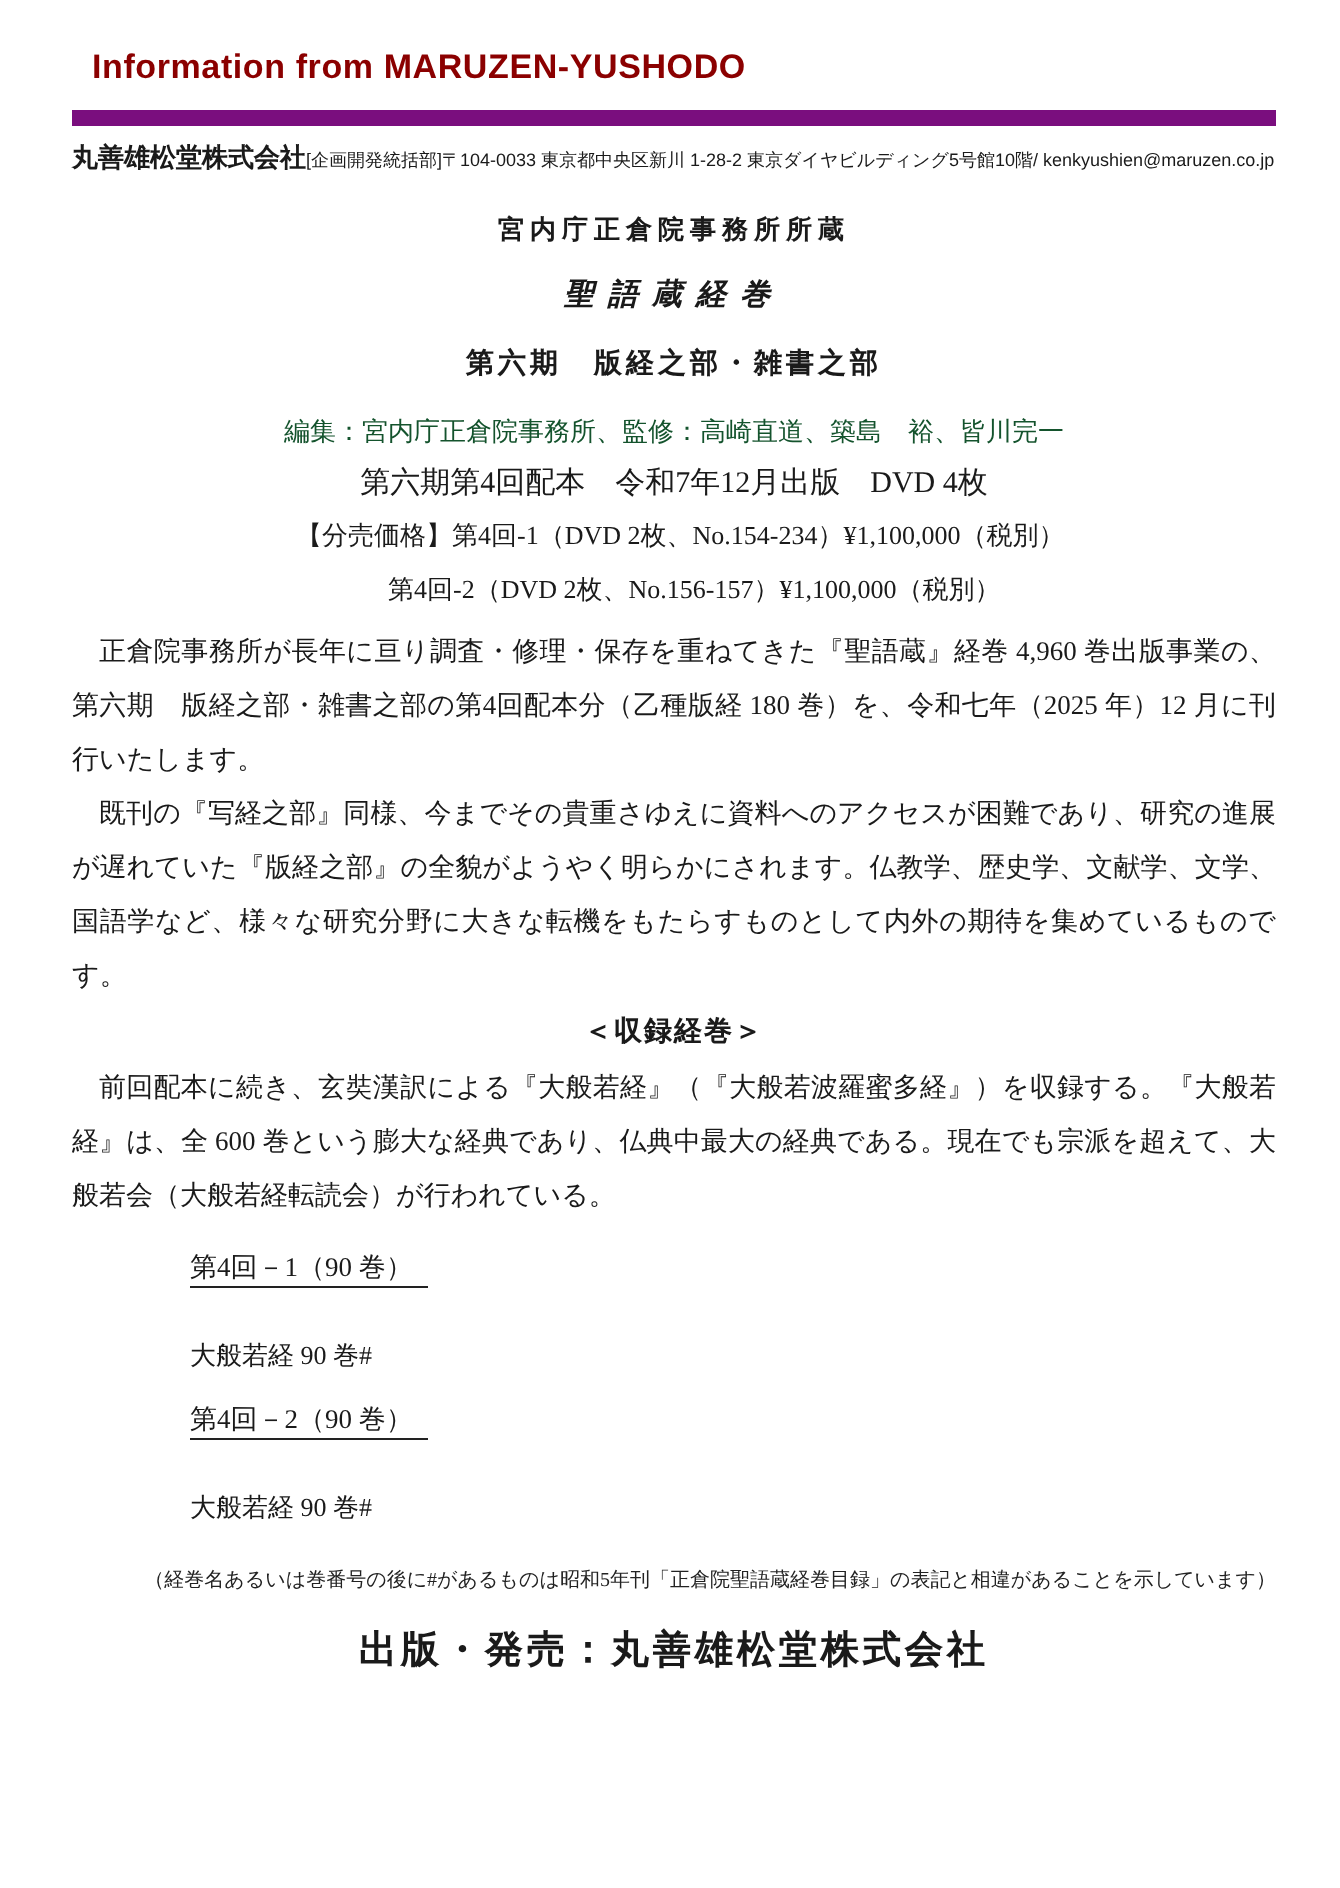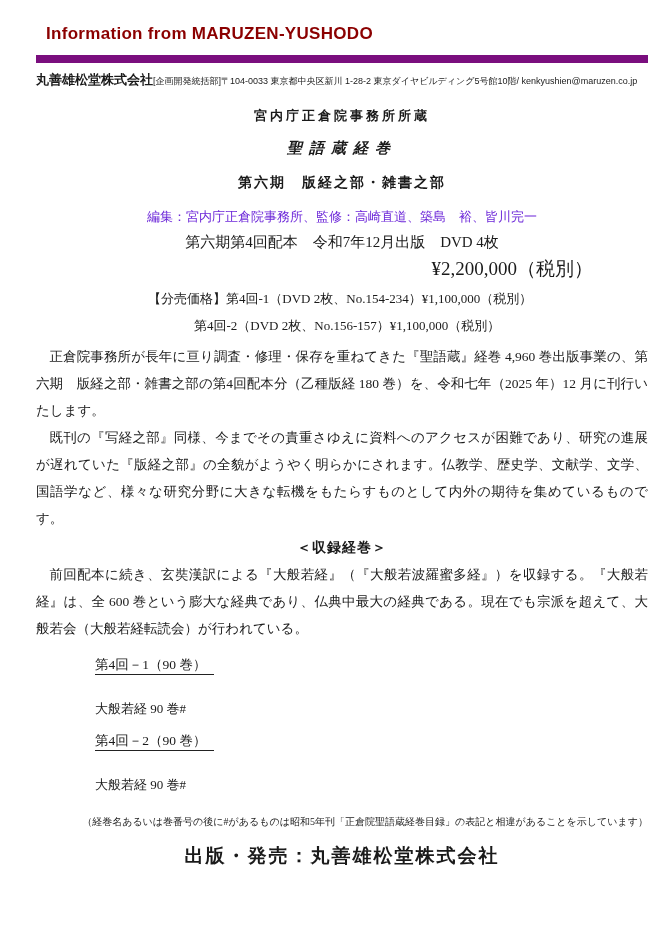--- a/index.html
+++ b/index.html
@@ -1,35 +1,35 @@
 <!DOCTYPE html>
 <html><head>
 <meta charset="utf-8">
 <style>
   html,body { margin:0; padding:0; background:#f5f5f5; }
   .page {
     width:670px; height:944px; margin:0 auto; background:#ffffff;
     font-family:"Liberation Serif","DejaVu Serif",serif; color:#1a1a1a;
-    box-sizing:border-box; padding:24px 22px 0 36px; position:relative; overflow:hidden;
+    box-sizing:border-box; padding:24px 32px 0 36px; position:relative; overflow:hidden;
   }
   .banner {
     font-family:"Liberation Sans","DejaVu Sans",sans-serif;
     font-size:17px; font-weight:bold; color:#8b0000; margin-left:10px; letter-spacing:0.3px;
   }
   .bar { height:8px; background:#7a0e7e; margin-top:11px; }
   .company {
     margin-top:7px; white-space:nowrap;
     font-family:"Liberation Sans","DejaVu Sans",sans-serif;
   }
   .company-name { font-size:13px; font-weight:bold; }
   .company-detail { font-size:9px; }
   .owner { margin-top:18px; text-align:center; font-size:13px; font-weight:bold; letter-spacing:3px; }
   .main-title { margin:14px 0 0; text-align:center; font-size:15px; font-weight:bold; letter-spacing:7px;font-style:italic; }
   .sub-title { margin:16px 0 0; text-align:center; font-size:14px; font-weight:bold; letter-spacing:2px; }
-  .editors { margin-top:16px; text-align:center; font-size:13px; color:#6d28d9; }
+  .editors { margin-top:16px; text-align:center; font-size:13px; color:#14532d; }
   .release { margin-top:7px; text-align:center; font-size:15px; font-weight:normal; }
   .price { margin-top:4px; text-align:right; padding-right:55px; font-size:19px; }
   .split { font-size:13px; }
   .split1 { margin:8px 0 0 112px; }
   .split2 { margin:9px 0 0 158px; }
   .body-para { margin:0; text-align:justify; text-indent:1em; font-size:13.5px; line-height:27px; }
   .body-para.first { margin-top:8px; }
   .section-heading { text-align:center; font-size:14px; font-weight:bold; line-height:27px; margin-top:2px; letter-spacing:1px; }
   .list-heading { margin:14px 0 0 59px; font-size:13.5px; }
   .underline { border-bottom:1px solid #222; padding:0 8px 2px 0; }
@@ -53,21 +53,20 @@
   <div class="owner">宮内庁正倉院事務所所蔵</div>
 
   <div class="main-title">聖語蔵経巻</div>
 
   <div class="sub-title">第六期　版経之部・雑書之部</div>
 
   <div class="editors">編集：宮内庁正倉院事務所、監修：高崎直道、築島　裕、皆川完一</div>
 
   <div class="release">第六期第4回配本　令和7年12月出版　DVD 4枚</div>
 
-  <div class="price">¥2,200,000（税別）</div>
 
   <div class="split split1">【分売価格】第4回-1（DVD 2枚、No.154-234）¥1,100,000（税別）</div>
   <div class="split split2">第4回-2（DVD 2枚、No.156-157）¥1,100,000（税別）</div>
 
   <p class="body-para first">正倉院事務所が長年に亘り調査・修理・保存を重ねてきた『聖語蔵』経巻 4,960 巻出版事業の、第六期　版経之部・雑書之部の第4回配本分（乙種版経 180 巻）を、令和七年（2025 年）12 月に刊行いたします。</p>
 
   <p class="body-para">既刊の『写経之部』同様、今までその貴重さゆえに資料へのアクセスが困難であり、研究の進展が遅れていた『版経之部』の全貌がようやく明らかにされます。仏教学、歴史学、文献学、文学、国語学など、様々な研究分野に大きな転機をもたらすものとして内外の期待を集めているものです。</p>
 
   <div class="section-heading">＜収録経巻＞</div>
 

